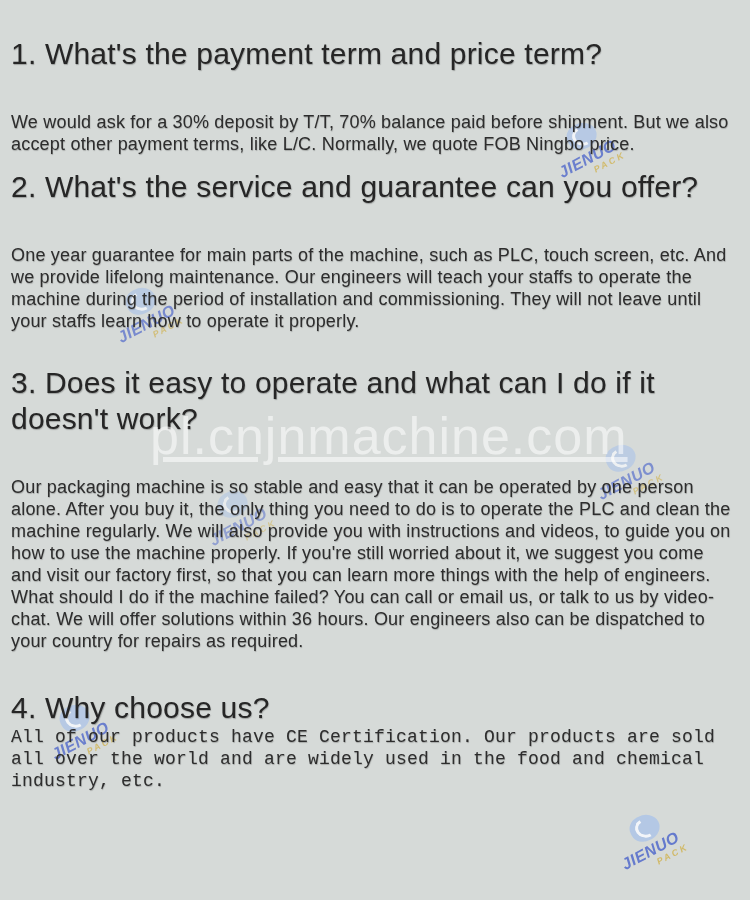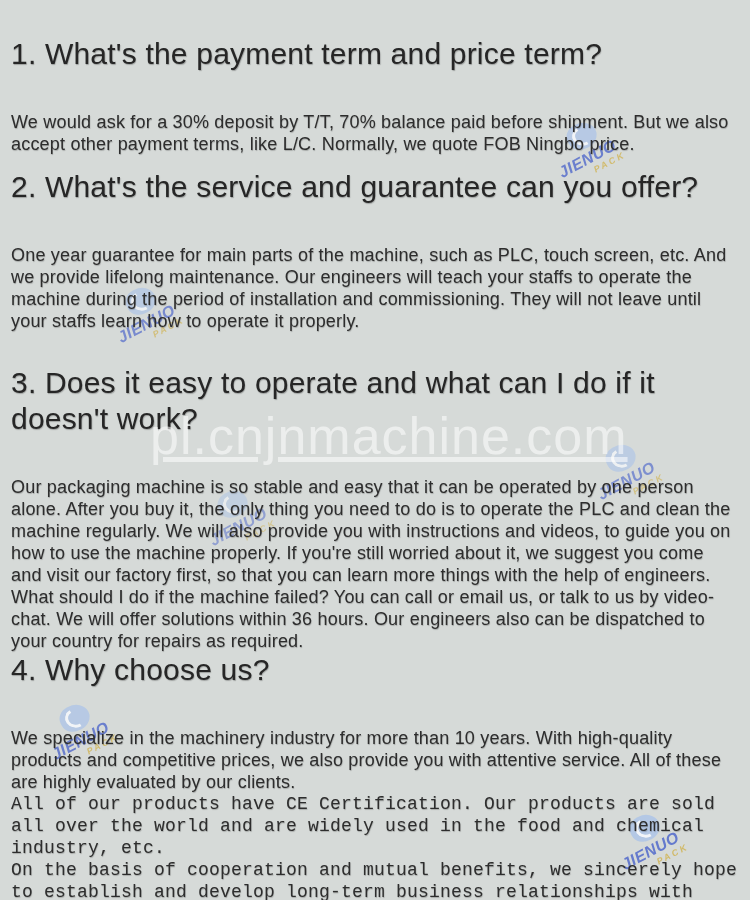--- a/index.html
+++ b/index.html
@@ -30,21 +30,21 @@
   .faq-para {
     font-size: 18px;
     line-height: 22px;
     letter-spacing: 0.2px;
     color: #2d2d2d;
     text-shadow: 0.5px 0.6px 0.8px rgba(30,30,30,0.25);
   }
   .h-1 { margin-top: 0; }
   .h-2 { margin-top: 14px; }
   .h-3 { margin-top: 33px; }
-  .h-4 { }
+  .h-4 { margin-top: 38px; }
   .p-gap { margin-top: 39px; }
   .p-cont { margin-top: 0; font-family: Liberation Mono, monospace; }
 
   
   .site-watermark {
     position: absolute;
     z-index: 3;
     left: 150px;
     top: 406px;
     font-size: 52px;
@@ -113,23 +113,21 @@
   <h2 class="faq-heading h-1">1. What's the payment term and price term?</h2>
   <p class="faq-para p-gap">We would ask for a 30% deposit by T/T, 70% balance paid before shipment. But we also accept other payment terms, like L/C. Normally, we quote FOB Ningbo price.</p>
 
   <h2 class="faq-heading h-2">2. What's the service and guarantee can you offer?</h2>
   <p class="faq-para p-gap">One year guarantee for main parts of the machine, such as PLC, touch screen, etc. And we provide lifelong maintenance. Our engineers will teach your staffs to operate the machine during the period of installation and commissioning. They will not leave until your staffs learn how to operate it properly.</p>
 
   <h2 class="faq-heading h-3">3. Does it easy to operate and what can I do if it doesn't work?</h2>
   <p class="faq-para p-gap">Our packaging machine is so stable and easy that it can be operated by one person alone. After you buy it, the only thing you need to do is to operate the PLC and clean the machine regularly. We will also provide you with instructions and videos, to guide you on how to use the machine properly. If you're still worried about it, we suggest you come and visit our factory first, so that you can learn more things with the help of engineers. What should I do if the machine failed? You can call or email us, or talk to us by video-chat. We will offer solutions within 36 hours. Our engineers also can be dispatched to your country for repairs as required.</p>
 
   <h2 class="faq-heading h-4">4. Why choose us?</h2>
-  <p class="faq-para p-gap">We specialize in the machinery industry for more than 10 years. With high-quality products and competitive prices, we also provide you with attentive service. All of these are highly evaluated by our clients.</p>
   <p class="faq-para p-cont">All of our products have CE Certification. Our products are sold all over the world and are widely used in the food and chemical industry, etc.</p>
-  <p class="faq-para p-cont">On the basis of cooperation and mutual benefits, we sincerely hope to establish and develop long-term business relationships with customers around the world.</p>
 
 </div>
 
 <div class="jn-logo pos-a">
   <div class="jn-icon"></div>
   <div class="jn-name">JIENUO</div>
   <div class="jn-sub">PACK</div>
 </div>
 <div class="jn-logo pos-b">
   <div class="jn-icon"></div>

